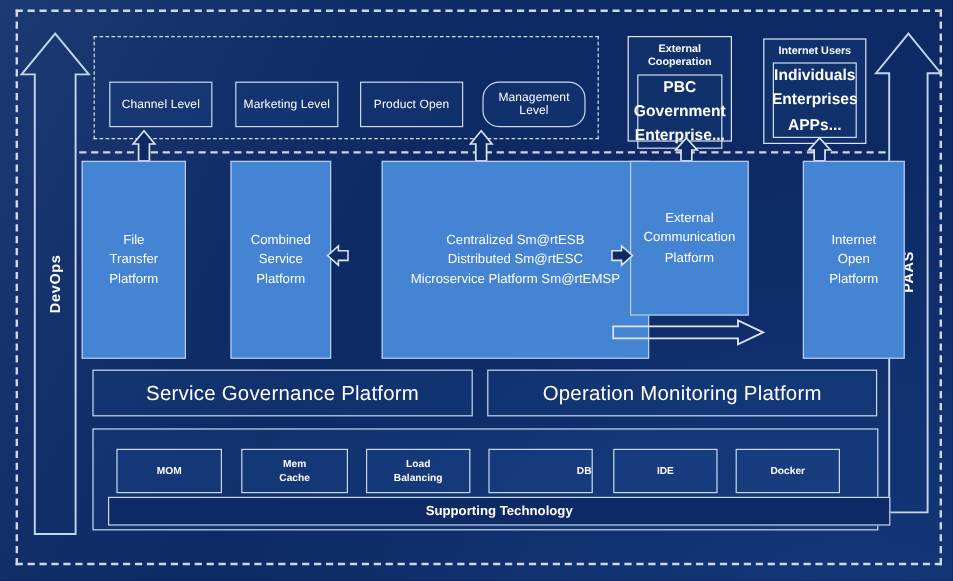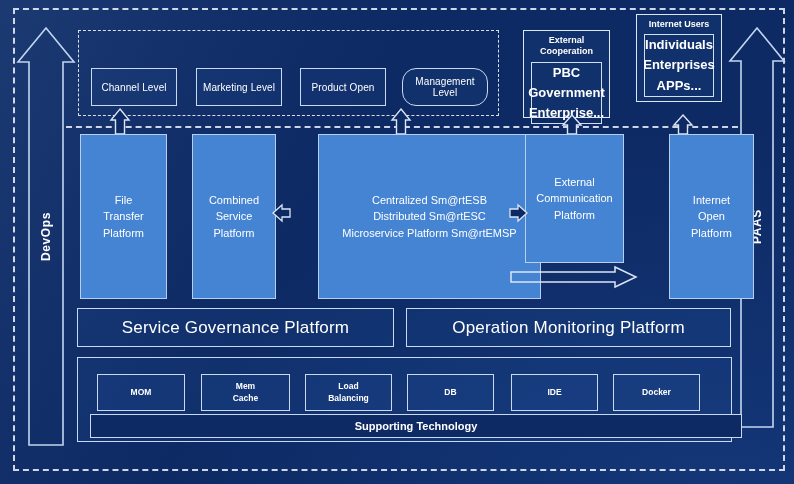--- a/index.html
+++ b/index.html
@@ -82,21 +82,21 @@
       </div>
   </div>
 
   <div class="abs topcard" style="left:523px; top:30px; width:87px; height:88px;">
     <div class="ttl pre">External
 Cooperation</div>
     <div class="inner pre">PBC Government
 Enterprise...</div>
   </div>
 
-  <div class="abs topcard" style="left:636px; top:14px; width:86px; height:88px;">
+  <div class="abs topcard" style="left:636px; top:32px; width:86px; height:88px;">
     <div class="ttl pre">Internet Users</div>
     <div class="inner pre">Individuals
 Enterprises
 APPs...</div>
   </div>
 
   <div class="abs hdash" style="left:66px; top:126px; width:672px;"></div>
 
   <svg class="abs" style="left:110px; top:108px;" width="20" height="27" viewBox="0 0 20 27">
     <polygon points="10,1 19,12 14.5,12 14.5,26 5.5,26 5.5,12 1,12" fill="#0d2a64" stroke="#dbe6f4" stroke-width="1.4"></polygon>
@@ -104,21 +104,21 @@
   <svg class="abs" style="left:391px; top:108px;" width="20" height="27" viewBox="0 0 20 27">
     <polygon points="10,1 19,12 14.5,12 14.5,26 5.5,26 5.5,12 1,12" fill="#0d2a64" stroke="#dbe6f4" stroke-width="1.4"></polygon>
   </svg>
   <svg class="abs" style="left:562px; top:114px;" width="20" height="21" viewBox="0 0 20 21">
     <polygon points="10,1 19,11 14.5,11 14.5,20 5.5,20 5.5,11 1,11" fill="#0d2a64" stroke="#dbe6f4" stroke-width="1.4"></polygon>
   </svg>
   <svg class="abs" style="left:673px; top:114px;" width="20" height="21" viewBox="0 0 20 21">
     <polygon points="10,1 19,11 14.5,11 14.5,20 5.5,20 5.5,11 1,11" fill="#0d2a64" stroke="#dbe6f4" stroke-width="1.4"></polygon>
   </svg>
 
-  <div class="abs lightbox plat" style="left:80px; top:134px; width:87px; height:165px;">
+  <div class="abs lightbox plat" style="left:68px; top:134px; width:87px; height:165px;">
     <span class="pre">File
 Transfer
 Platform</span>
     </div>
   <div class="abs lightbox plat" style="left:192px; top:134px; width:84px; height:165px;">
     <span class="pre">Combined
 Service
 Platform</span>
     </div>
   <div class="abs lightbox plat-wide" style="left:290px; top:134px; width:223px; height:165px;">
@@ -161,21 +161,21 @@
     <span class="pre">MOM</span>
     </div>
   <div class="abs darkbox thinbox tech" style="left:201px; top:374px; width:89px; height:37px;">
     <span class="pre">Mem
 Cache</span>
     </div>
   <div class="abs darkbox thinbox tech" style="left:305px; top:374px; width:87px; height:37px;">
     <span class="pre">Load
 Balancing</span>
     </div>
-  <div class="abs darkbox thinbox tech" style="left:407px; top:374px; width:87px; height:37px;">
+  <div class="abs darkbox thinbox tech" style="left:407px; top:374px; width:87px; height:37px;justify-content:flex-end;">
     <span class="pre">DB</span>
     </div>
   <div class="abs darkbox thinbox tech" style="left:511px; top:374px; width:87px; height:37px;">
     <span class="pre">IDE</span>
     </div>
   <div class="abs darkbox thinbox tech" style="left:613px; top:374px; width:87px; height:37px;">
     <span class="pre">Docker</span>
     </div>
 
   <div class="abs darkbox supbar" style="left:90px; top:414px; width:652px; height:24px;">

